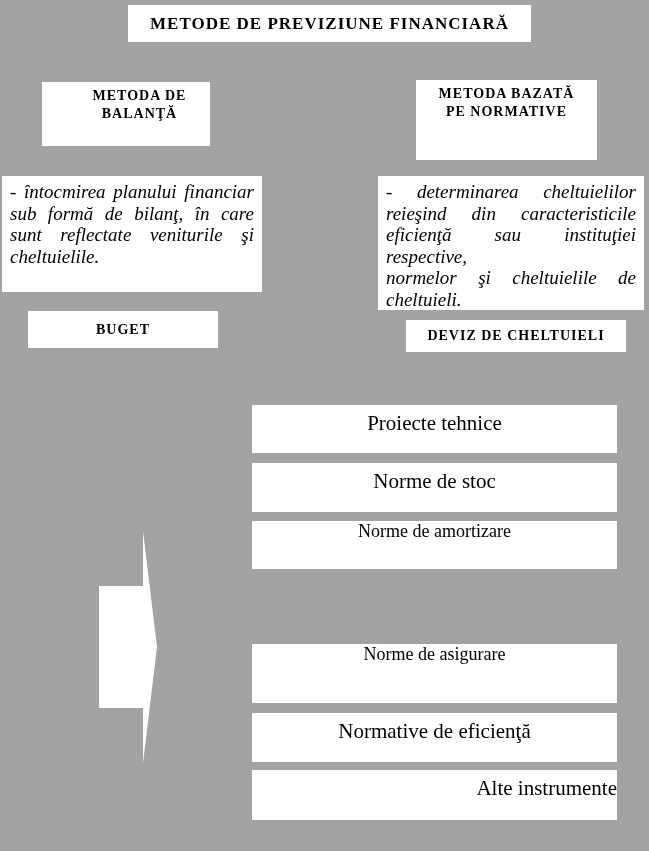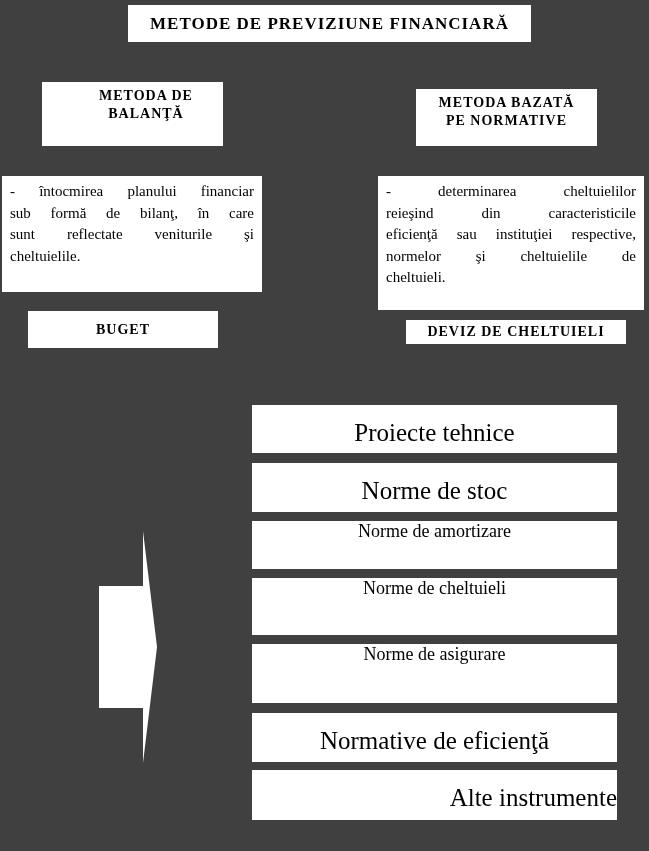--- a/index.html
+++ b/index.html
@@ -1,43 +1,43 @@
 <!DOCTYPE html>
 <html><head>
 <meta charset="utf-8">
 <style>
   html,body{margin:0;padding:0;background:#000;}
   .canvas{
-    position:relative;width:649px;height:851px;background:#404040;overflow:hidden;
+    position:relative;width:649px;height:851px;background:#a3a3a3;overflow:hidden;
     font-family:"Liberation Serif","DejaVu Serif",serif;color:#000000;
   }
   .box{position:absolute;background:#ffffff;box-sizing:border-box;}
 
   .b-title{left:128px;top:5px;width:403px;height:37px;
     display:flex;align-items:center;justify-content:center;
     font-weight:bold;font-size:17px;letter-spacing:1px;white-space:nowrap;}
 
   .b-method{font-weight:bold;font-size:14px;letter-spacing:1px;line-height:18px;
     text-align:center;padding-top:5px;}
-  .b-method-left{left:42px;top:82px;width:181px;height:64px;padding-left:27px;}
-  .b-method-right{left:416px;top:89px;width:181px;height:57px;}
+  .b-method-left{left:42px;top:82px;width:168px;height:64px;padding-left:27px;}
+  .b-method-right{left:416px;top:80px;width:181px;height:80px;}
 
-  .b-desc{font-size:15px;line-height:21.5px;padding:5px 8px 0 8px;}
+  .b-desc{font-size:19px;line-height:21.5px;padding:5px 8px 0 8px;font-style:italic;}
   .b-desc-left{left:2px;top:176px;width:260px;height:116px;}
   .b-desc-right{left:378px;top:176px;width:266px;height:134px;}
   .jline{text-align:justify;text-align-last:justify;}
   .jline.last{text-align:center;text-align-last:left;}
 
   .b-result{font-weight:bold;font-size:14px;letter-spacing:1px;
     display:flex;align-items:center;justify-content:center;white-space:nowrap;}
   .b-buget{left:28px;top:311px;width:190px;height:37px;}
-  .b-deviz{left:406px;top:320px;width:220px;height:24px;}
+  .b-deviz{left:406px;top:320px;width:220px;height:32px;}
 
   .instr{left:252px;width:365px;text-align:center;white-space:nowrap;}
-  .fs-lg{font-size:25px;padding-top:14px;}
+  .fs-lg{font-size:21px;padding-top:6px;}
   .fs-md{font-size:18px;}
   .i0{top:405px;height:48px;}
   .i1{top:463px;height:49px;}
   .i2{top:521px;height:48px;}
   .i3{top:578px;height:57px;}
   .i4{top:644px;height:59px;}
   .i5{top:713px;height:49px;}
   .i6{top:770px;height:50px;text-align:right;}
 
   .arrow-wrap{position:absolute;left:99px;top:531px;width:58px;height:232px;}
@@ -87,18 +87,17 @@
 
   <div class="arrow-wrap">
     <svg viewBox="0 0 58 232" xmlns="http://www.w3.org/2000/svg" aria-hidden="true">
       <polygon points="0,55 44,55 44,0 58,116 44,232 44,177 0,177" fill="#ffffff"></polygon>
     </svg>
   </div>
 
   <div class="box instr fs-lg i0">Proiecte tehnice</div>
   <div class="box instr fs-lg i1">Norme de stoc</div>
   <div class="box instr fs-md i2">Norme de amortizare</div>
-  <div class="box instr fs-md i3">Norme de cheltuieli</div>
   <div class="box instr fs-md i4">Norme de asigurare</div>
   <div class="box instr fs-lg i5">Normative de eficienţă</div>
   <div class="box instr fs-lg i6">Alte instrumente</div>
 
 </div>
 
 </body></html>

